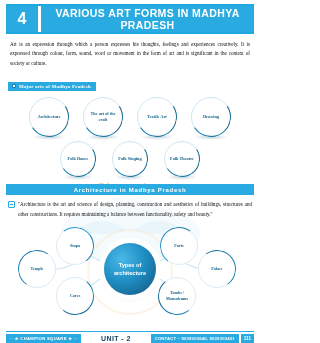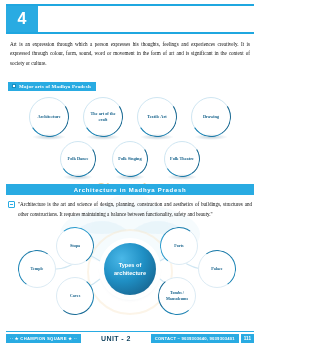--- a/index.html
+++ b/index.html
@@ -214,20 +214,21 @@
     <ellipse cx="75" cy="62" rx="40" ry="40" fill="#d9eef8" opacity=".5"></ellipse>
     <path d="M20 58 Q48 40 72 58 Q48 66 20 58 Z" fill="#9bd0ea" opacity=".55"></path>
     <path d="M130 58 Q102 40 78 58 Q102 66 130 58 Z" fill="#9bd0ea" opacity=".55"></path>
     <circle cx="75" cy="100" r="42" fill="none" stroke="#e8b457" stroke-width="2" opacity=".45"></circle>
   </svg>
   <div class="wm-text">Champion</div>
 
   <div class="header">
     <div class="chap-num">4</div>
     <div class="chap-gap"></div>
+    <div class="chap-title">VARIOUS ART FORMS IN MADHYA PRADESH</div>
   </div>
 
   <div class="intro">Art is an expression through which a person expresses his thoughts, feelings and experiences creatively. It is expressed through colour, form, sound, word or movement in the form of art and is significant in the context of society or culture.</div>
 
   <div class="tag-row">
     <span class="tag">
       <span class="bullet"></span>
       <span>Major arts of Madhya Pradesh</span>
     </span>
   </div>

